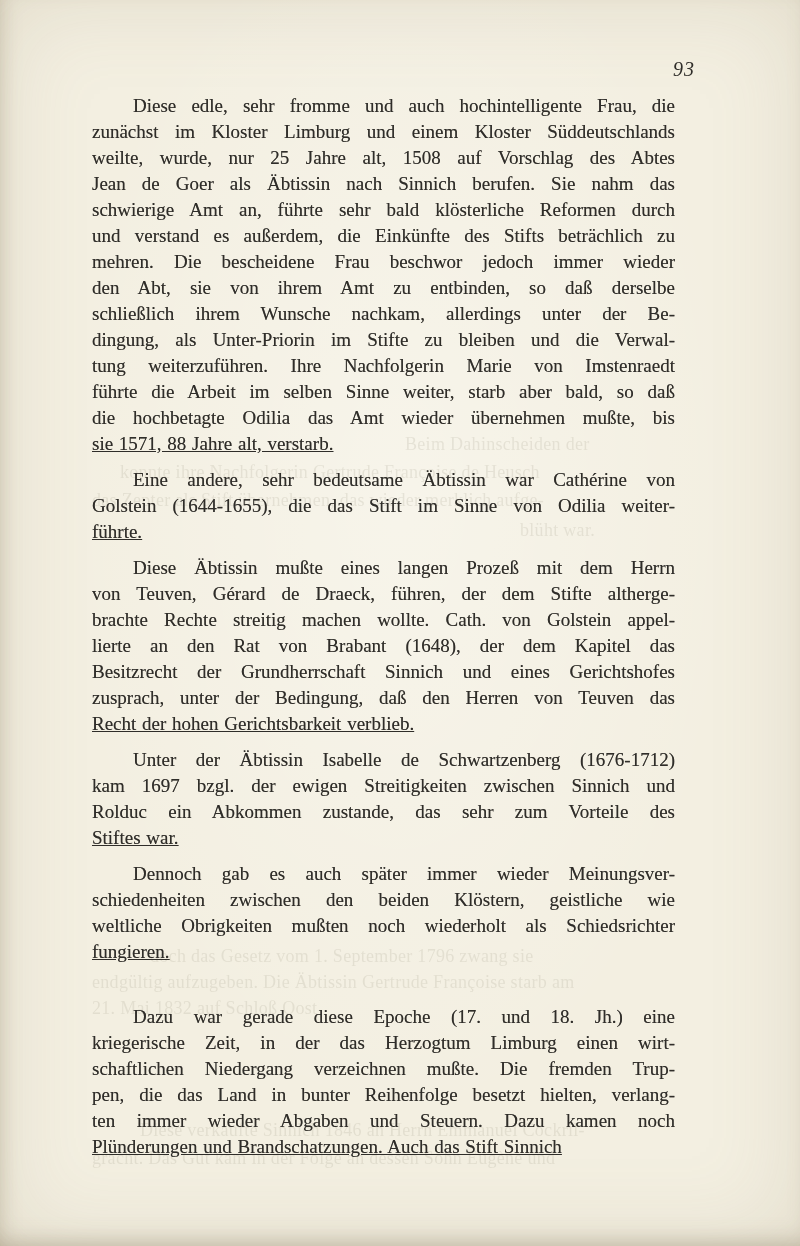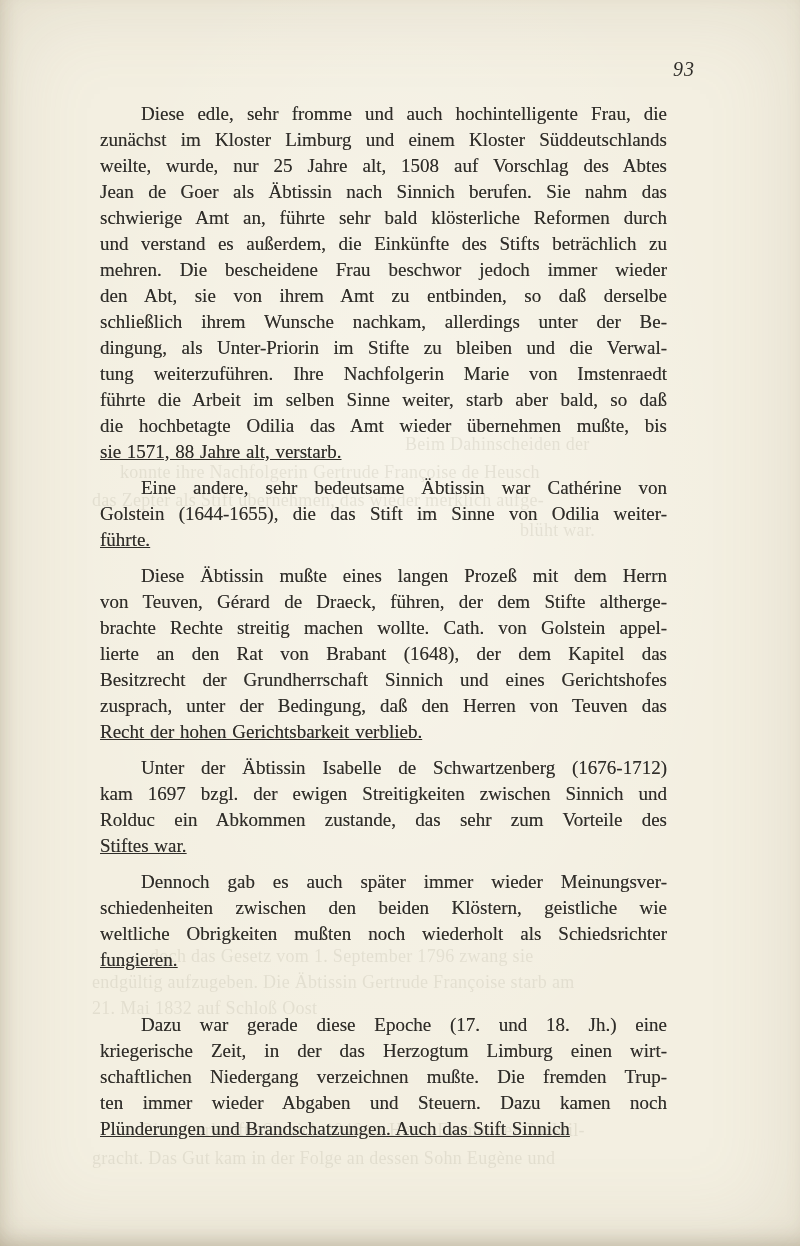--- a/index.html
+++ b/index.html
@@ -37,21 +37,21 @@
   .text-block {
     position: absolute;
     left: 92px;
     top: 93px;
     width: 583px;
     color: var(--ink, #2f2d29);
     font-size: 19px;
     line-height: 26px;
     text-shadow: 0 0 0.5px rgba(47,45,41,0.55);
   }
-  .paragraph { margin: 8px; }
+  .paragraph { margin: 0; }
   .paragraph.gap-normal { margin-top: 10px; }
   .paragraph.gap-section { margin-top: 39px; }
   .line {
     text-align: justify;
     text-align-last: justify;
     word-spacing: 1px;
     white-space: normal;
   }
   .line.first { text-indent: 41px; }
   .line.last { text-align-last: left; text-decoration: underline; }
@@ -126,17 +126,18 @@
       <div class="paragraph gap-normal">
         <div class="line first">Dennoch gab es auch später immer wieder Meinungsver-</div>
         <div class="line">schiedenheiten zwischen den beiden Klöstern, geistliche wie</div>
         <div class="line">weltliche Obrigkeiten mußten noch wiederholt als Schiedsrichter</div>
         <div class="line last">fungieren.</div>
       </div>
       <div class="paragraph gap-section">
         <div class="line first">Dazu war gerade diese Epoche (17. und 18. Jh.) eine</div>
         <div class="line">kriegerische Zeit, in der das Herzogtum Limburg einen wirt-</div>
         <div class="line">schaftlichen Niedergang verzeichnen mußte. Die fremden Trup-</div>
+        <div class="line">pen, die das Land in bunter Reihenfolge besetzt hielten, verlang-</div>
         <div class="line">ten immer wieder Abgaben und Steuern. Dazu kamen noch</div>
         <div class="line last">Plünderungen und Brandschatzungen. Auch das Stift Sinnich</div>
       </div>
     </div>
 </div>
 
 </body></html>

